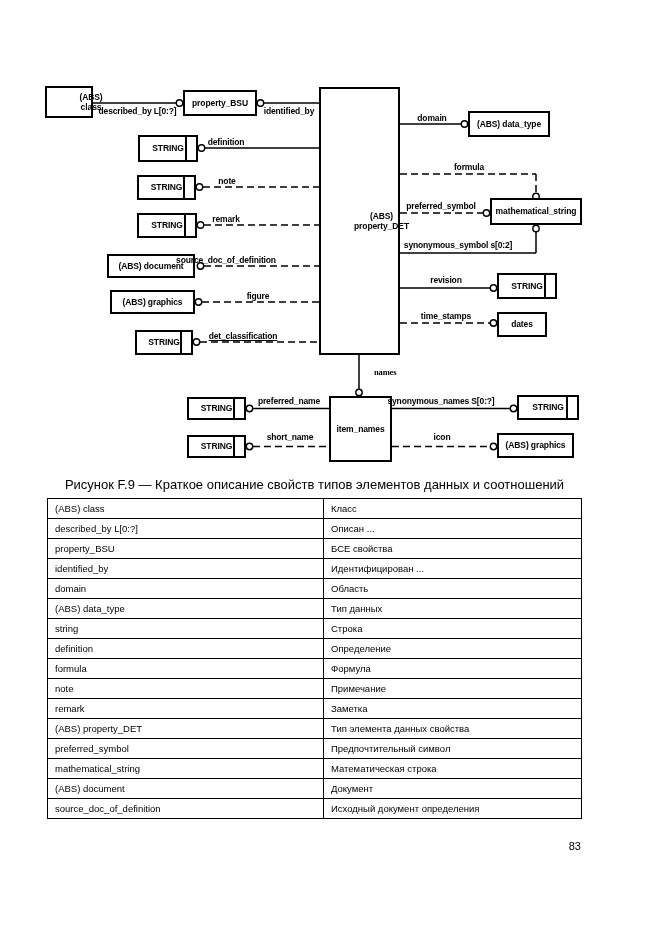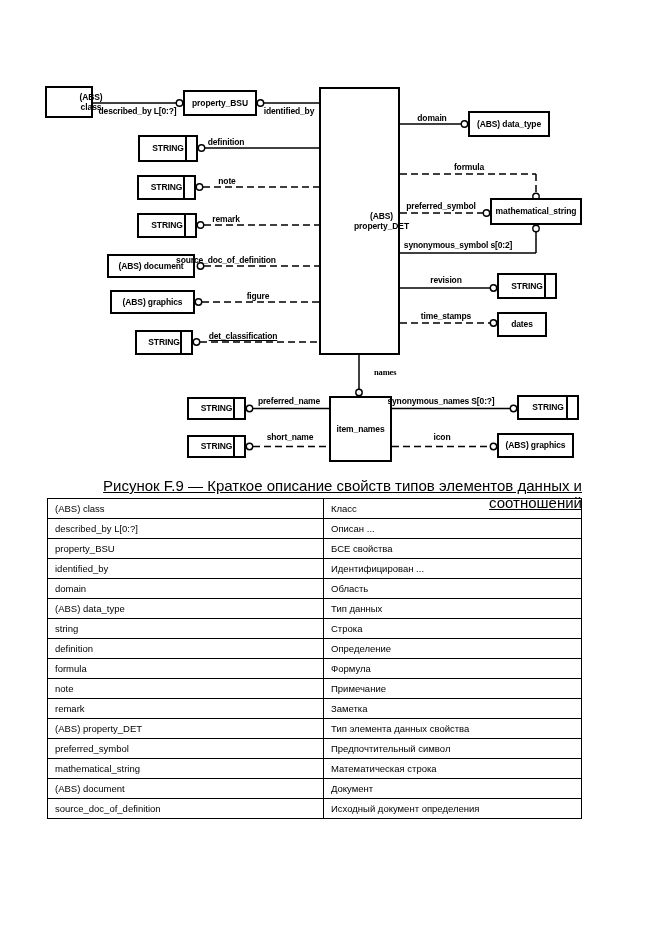--- a/index.html
+++ b/index.html
@@ -20,21 +20,21 @@
     display:flex; align-items:center; justify-content:center; text-align:center;
     font-weight:bold; font-size:8.5px; line-height:1.2; letter-spacing:-0.1px;
   }
   .bx .tick { position:absolute; top:0; bottom:0; right:9px; width:0; border-left:2px solid #000; }
   .pre { white-space:pre-line;margin-left:44px; }
   .lbl {
     position:absolute; font-weight:bold; font-size:8.5px; letter-spacing:-0.15px;
     text-align:center; white-space:nowrap;
   }
   .caption {
-    position:absolute; top:477px; left:47px; width:535px; text-align:right; font-size:15px;text-decoration:underline;
+    position:absolute; top:477px; left:47px; width:535px; text-align:center; font-size:13px;
   }
   table.legend {
     position:absolute; top:498px; left:47px; width:535px;
     border-collapse:collapse; table-layout:fixed;
   }
   table.legend td {
     border:1px solid #000; height:19px; font-size:9.5px; padding:0 0 0 7px;
     vertical-align:middle; overflow:hidden; white-space:nowrap;
   }
   table.legend td.c1 { width:268px; }
@@ -263,13 +263,14 @@
     <td class="c2">Документ</td>
   </tr>
 
   <tr>
     <td class="c1">source_doc_of_definition</td>
     <td class="c2">Исходный документ определения</td>
   </tr>
 </tbody>
   </table>
 
+  <div class="page-number">83</div>
 </div>
 
 </body></html>

